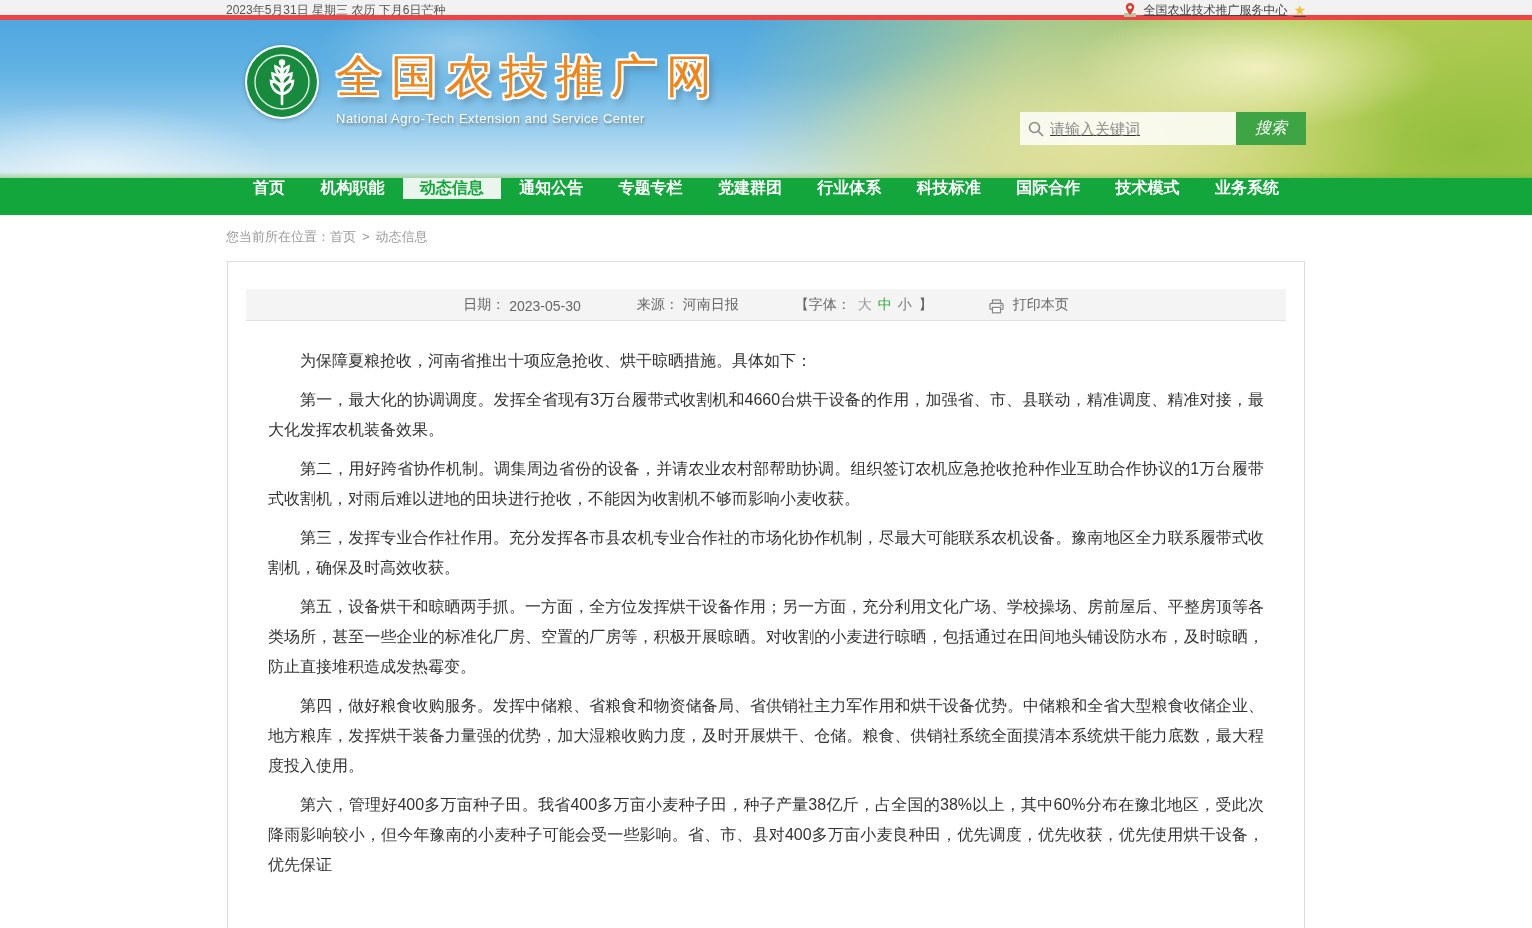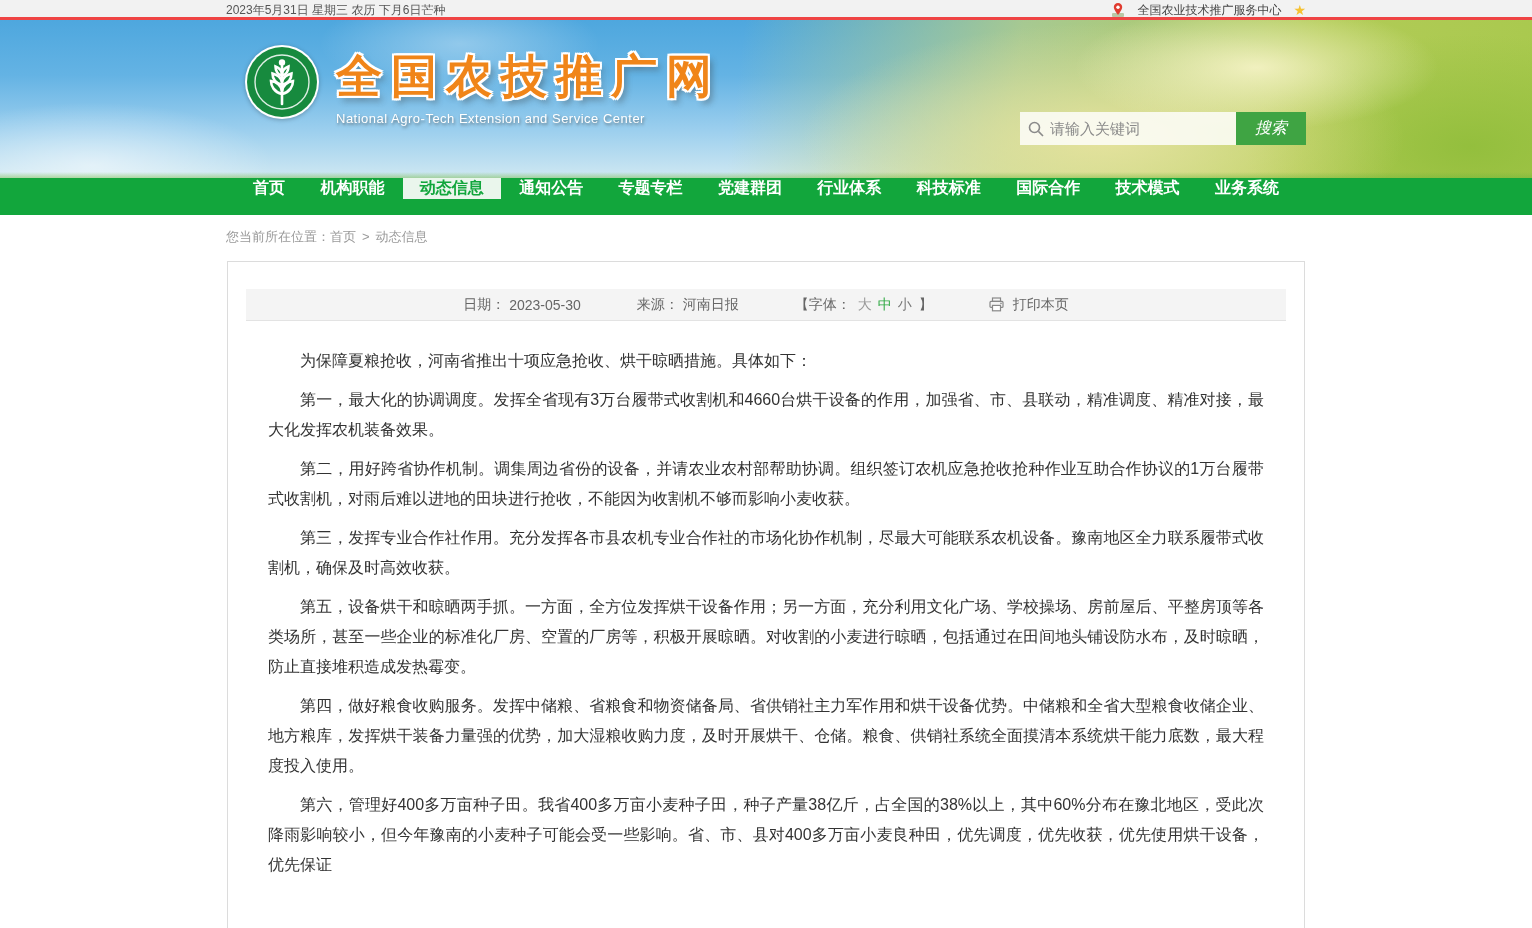--- a/index.html
+++ b/index.html
@@ -2,55 +2,55 @@
 <html><head>
 <meta charset="utf-8">
 <style>
   * { margin:0; padding:0; box-sizing:border-box; }
   html,body { width:1532px; height:928px; overflow:hidden; background:#fff;
     font-family:"Liberation Sans","DejaVu Sans",sans-serif; }
 
   .container { width:1080px; margin:0 auto; position:relative; }
 
   
-  .topbar { height:20px; background:#f2f2f2; border-bottom:3px solid #ef4444;
+  .topbar { height:20px; background:#f2f2f2; border-bottom:5px solid #ef4444;
     font-size:12px; color:#555; }
   .topbar .container { display:flex; justify-content:space-between; align-items:center; height:20px; }
-  .topbar-right { display:flex; align-items:center; gap:12px; color:#444; }
+  .topbar-right { display:flex; align-items:center; gap:6px; color:#444;text-decoration:underline; }
   .pin-icon svg { display:block; }
   .star-icon { color:#f6c233; font-size:14px; line-height:1; cursor:pointer; }
 
   
   .banner { height:158px; position:relative; overflow:hidden;
     background:
       radial-gradient(ellipse 260px 90px at 82% 30%, rgba(250,246,205,0.85), rgba(250,246,205,0) 70%),
       radial-gradient(ellipse 420px 160px at 72% 75%, rgba(233,228,160,0.9), rgba(233,228,160,0) 72%),
       radial-gradient(ellipse 300px 150px at 96% 80%, rgba(146,190,60,0.95), rgba(146,190,60,0) 75%),
       linear-gradient(97deg, rgba(90,174,224,0) 48%, rgba(196,212,120,0.75) 66%, rgba(183,205,80,0.95) 85%, #a9c94e 100%),
       radial-gradient(ellipse 260px 90px at 6% 92%, rgba(255,255,255,0.55), rgba(255,255,255,0) 70%),
       radial-gradient(ellipse 200px 70px at 30% 15%, rgba(255,255,255,0.35), rgba(255,255,255,0) 70%),
       linear-gradient(180deg,#4ea7de 0%, #64b3e4 35%, #9ccfee 70%, #cfe8f2 100%);
   }
   .banner::after { content:""; position:absolute; left:0; right:0; bottom:0; height:6px;
     background:linear-gradient(180deg, rgba(109,181,58,0) 0%, rgba(109,181,58,0.45) 100%); }
   .brand { position:absolute; left:18px; top:24px; display:flex; align-items:flex-start; }
   .emblem { width:76px; height:76px; margin-right:16px; filter:drop-shadow(0 1px 2px rgba(0,0,0,0.25)); }
   .brand-text { padding-top:2px; }
-  .site-title { font-size:46px; font-weight:bold; letter-spacing:9px; color:#f08519; white-space:nowrap;
+  .site-title { font-size:46px; font-weight:normal; letter-spacing:9px; color:#f08519; white-space:nowrap;
     text-shadow:-2px -2px 0 #fff, 2px -2px 0 #fff, -2px 2px 0 #fff, 2px 2px 0 #fff,
                 0 -2px 0 #fff, 0 2px 0 #fff, -2px 0 0 #fff, 2px 0 0 #fff, 4px 5px 6px rgba(60,60,60,0.45); }
   .site-subtitle { margin-top:3px; font-size:13px; color:#fff; letter-spacing:0.5px;
     text-shadow:1px 2px 3px rgba(60,60,60,0.6); white-space:nowrap; }
 
   .search-area { position:absolute; right:0; top:92px; display:flex; }
   .search-box { display:flex; align-items:center; width:216px; height:33px;
     background:rgba(255,255,255,0.82); padding:0 8px; }
   .search-box svg { flex:0 0 auto; margin-right:6px; }
   .search-input { border:none; outline:none; background:transparent; width:100%;
-    font-size:15px; color:#333; font-family:inherit; }
+    font-size:15px; color:#333; font-family:inherit;text-decoration:underline; }
   .search-input::placeholder { color:#8a8a8a; }
   .search-btn { width:70px; height:33px; border:none; background:#3fa443; color:#fff;
     font-size:16px; cursor:pointer; font-family:inherit;font-style:italic; }
 
   
   .nav { background:#12a63c; height:37px; }
   .nav .container { display:flex; justify-content:space-between; align-items:stretch; padding:0 10px; }
   .nav-item { display:flex; align-items:center; padding:0 17px; color:#fff; font-size:16px;
     font-weight:bold; text-decoration:none; cursor:pointer; white-space:nowrap; }
   .nav-item.active { background:#eaf6ec; color:#12a63c; }
@@ -61,21 +61,21 @@
   .crumb-sep { margin:0 6px; }
 
   
   .article-box { width:1078px; margin:6px auto 0; background:#fff;
     border:1px solid #dcdcdc; min-height:680px; padding-bottom:30px; }
   .article-title { text-align:center; margin-top:36px; font-size:24px; font-weight:normal;
     color:#1a1a1a; letter-spacing:1px; }
   .meta-bar { margin:27px 18px 0; height:32px; background:#f4f4f4; border-bottom:1px solid #e3e3e3;
     display:flex; align-items:center; justify-content:center; gap:56px;
     font-size:14px; color:#666; }
-  .meta-item { display:flex; align-items:center; gap:4px; white-space:nowrap; }
+  .meta-item { display:flex; align-items:flex-end; gap:4px; white-space:nowrap; }
   .font-size-opt { cursor:pointer; margin:0 3px; color:#999; }
   .font-size-opt.mid { color:#2fa943; }
   .font-size-opt.small { color:#777; }
   .print-item { cursor:pointer; }
   .print-item svg { margin-right:5px; }
 
   .article-body { padding:16px 40px 0; }
   .article-body p { font-size:16px; line-height:30px; color:#333; text-indent:2em;
     text-align:justify; margin-top:9px; }
 </style>

